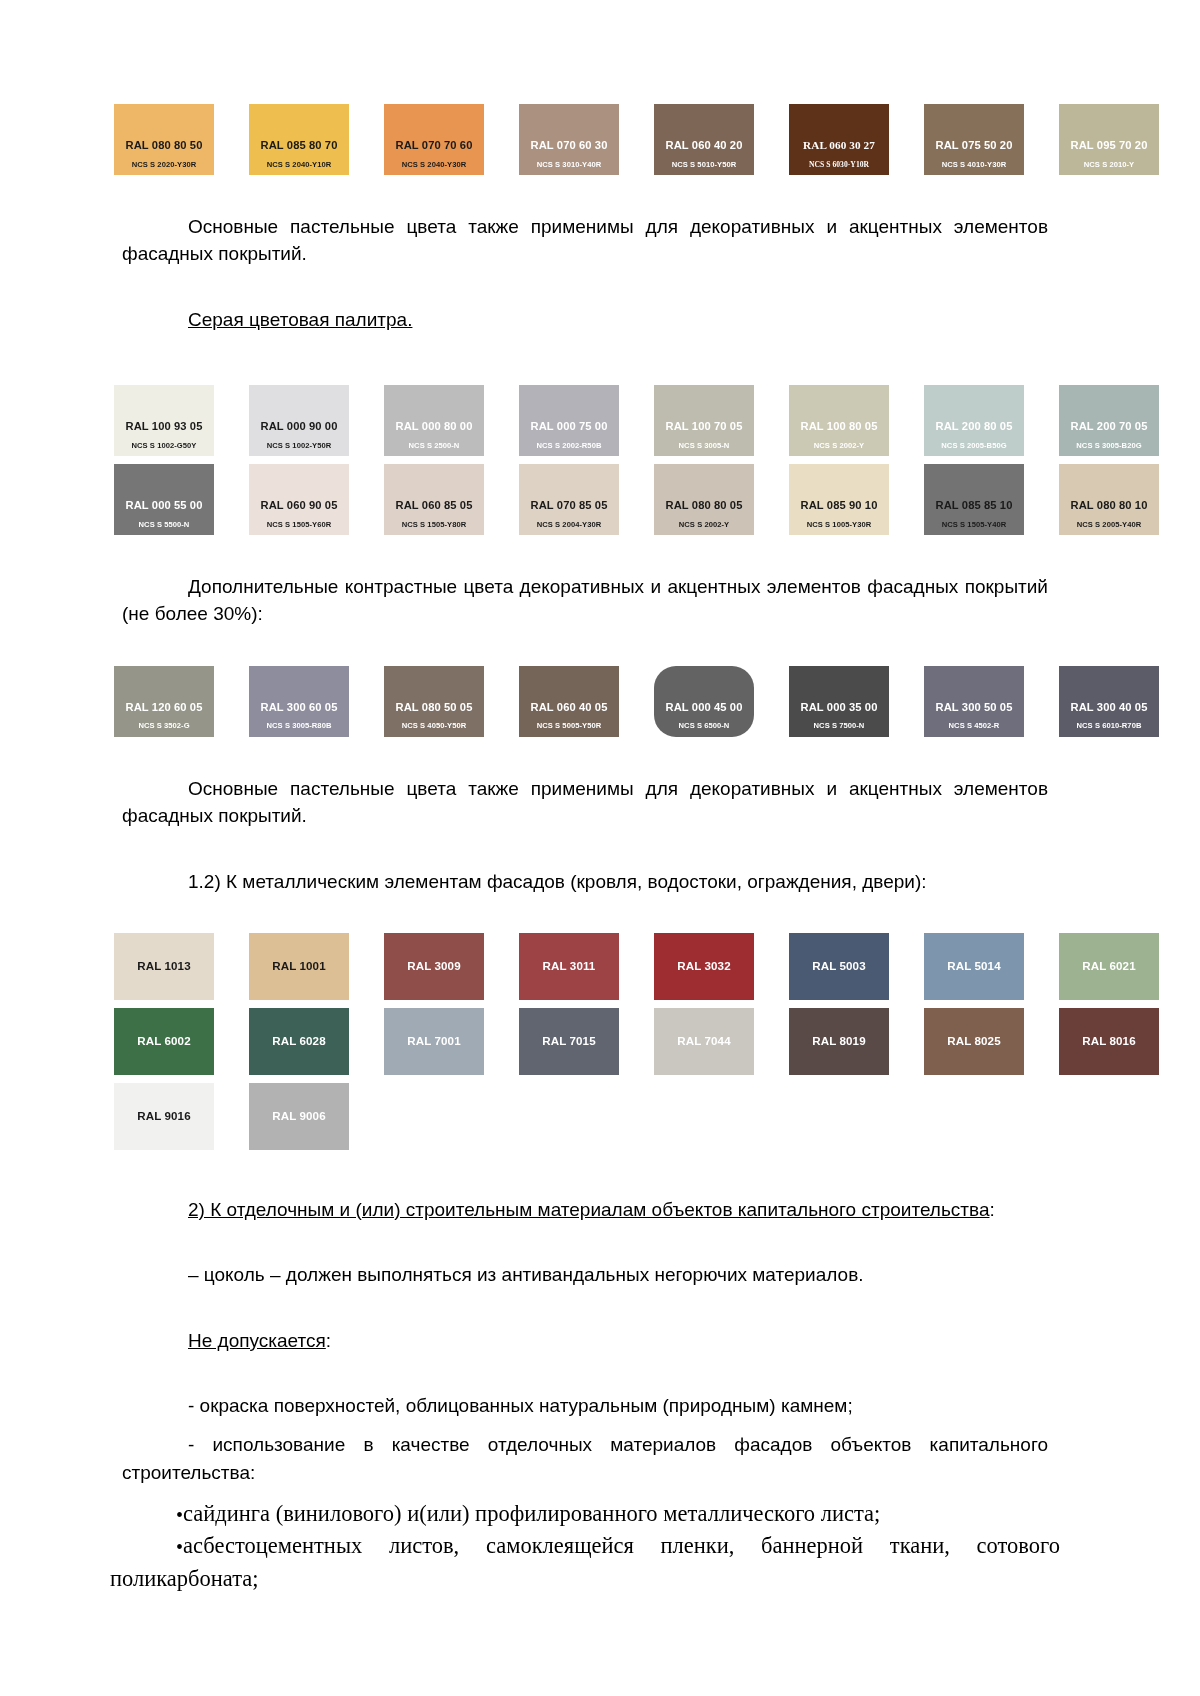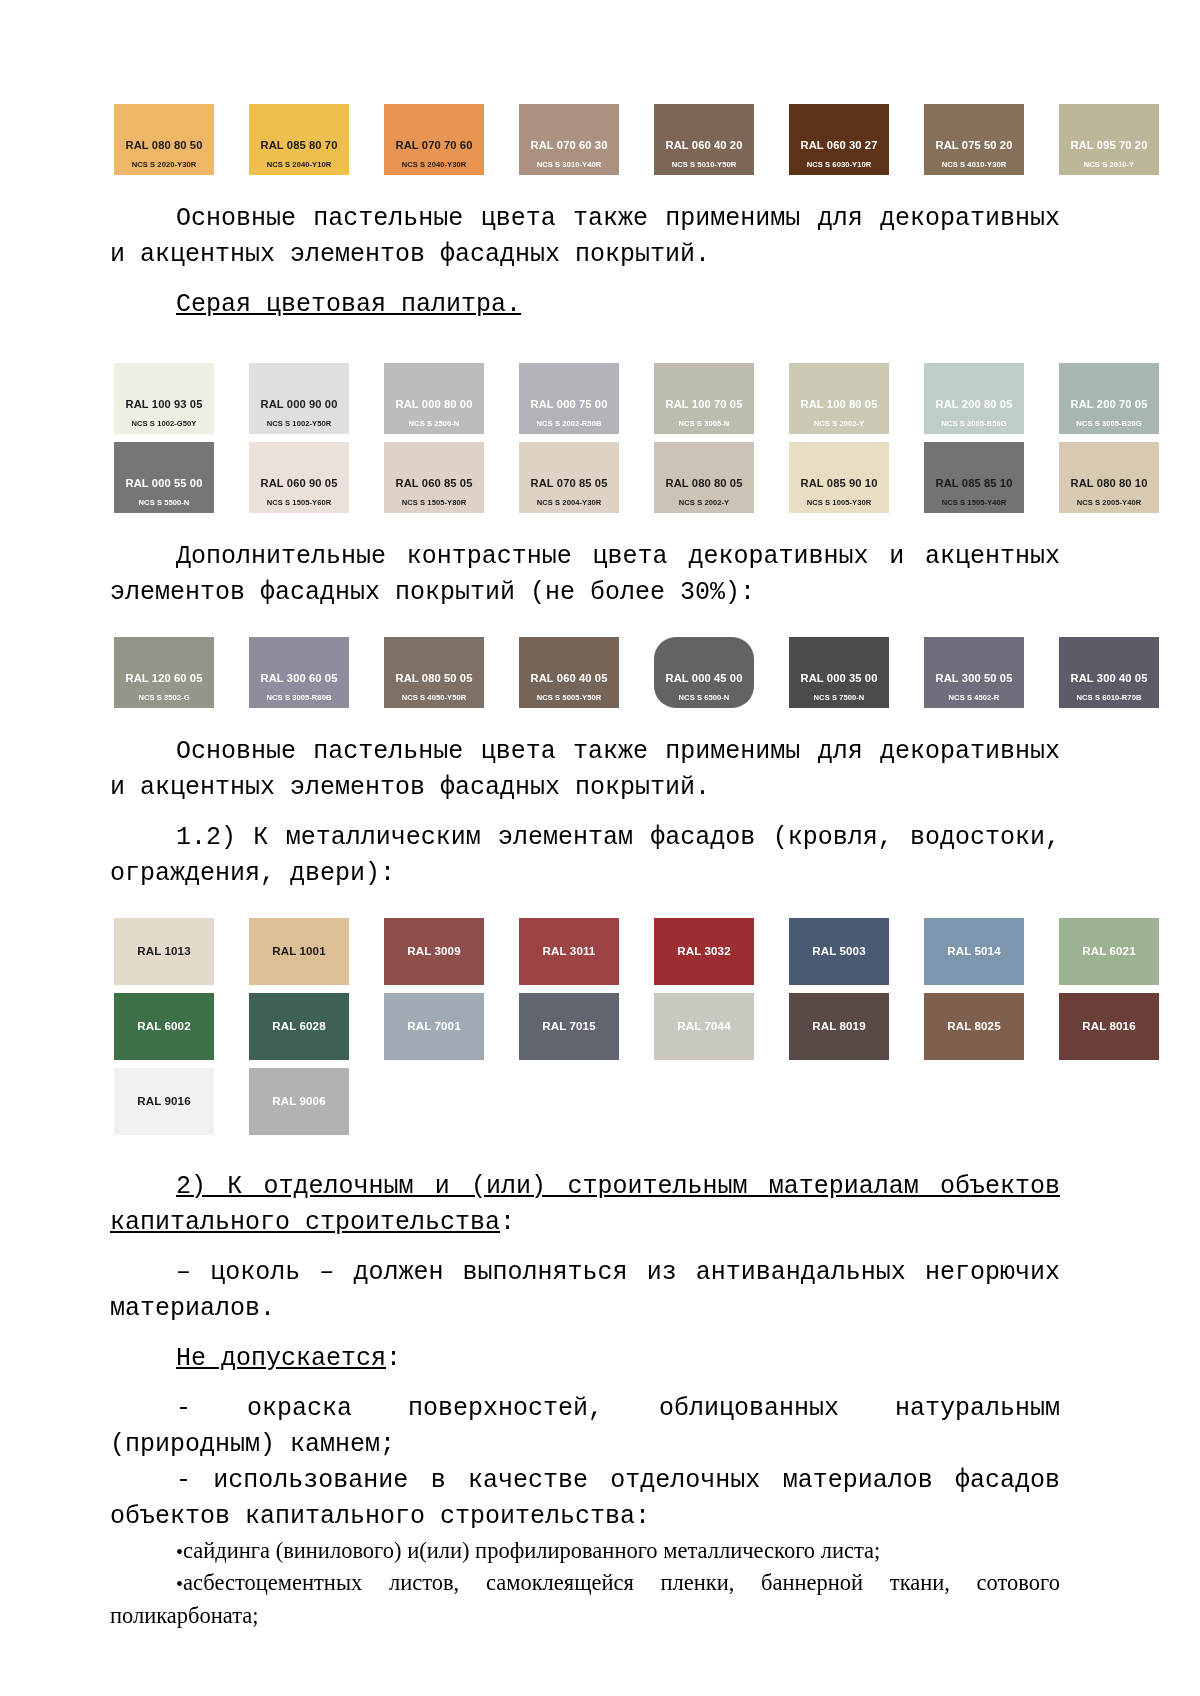--- a/index.html
+++ b/index.html
@@ -83,26 +83,26 @@
   }
   .dark-text { color: #1a1a1a; }
   .light-text { color: #ffffff; }
 
   .swatch-block {
     margin-bottom: 0;
   }
 
   
   p.para {
-    font-size: 25px;
+    font-size: 19px;
     line-height: 1.44;
-    margin: 0;
+    margin: 12px;
     text-align: justify;
     text-indent: 66px;
-    font-family: Liberation Mono, monospace;
+    font-family: Liberation Sans, sans-serif;
   }
   .u {
     text-decoration: underline;
   }
   .spacer-sm { height: 14px; }
   .spacer-md { height: 22px; }
   .spacer-lg { height: 30px; }
 
   .bullet-line {
     font-size: 22.5px;
@@ -148,21 +148,21 @@
               <div class="ncs light-text">NCS S 3010-Y40R</div>
             </div>
           </div>
           <div class="swatch-cell">
             <div class="swatch" style="background-color: rgb(125, 102, 86);">
               <div class="ral light-text">RAL 060 40 20</div>
               <div class="ncs light-text">NCS S 5010-Y50R</div>
             </div>
           </div>
           <div class="swatch-cell">
-            <div class="swatch" style="background-color: rgb(94, 49, 25);">
+            <div class="swatch" style="background-color: rgb(94, 49, 25); font-family: Liberation Serif, serif;">
               <div class="ral light-text">RAL 060 30 27</div>
               <div class="ncs light-text">NCS S 6030-Y10R</div>
             </div>
           </div>
           <div class="swatch-cell">
             <div class="swatch" style="background-color: rgb(134, 112, 90);">
               <div class="ral light-text">RAL 075 50 20</div>
               <div class="ncs light-text">NCS S 4010-Y30R</div>
             </div>
           </div>

